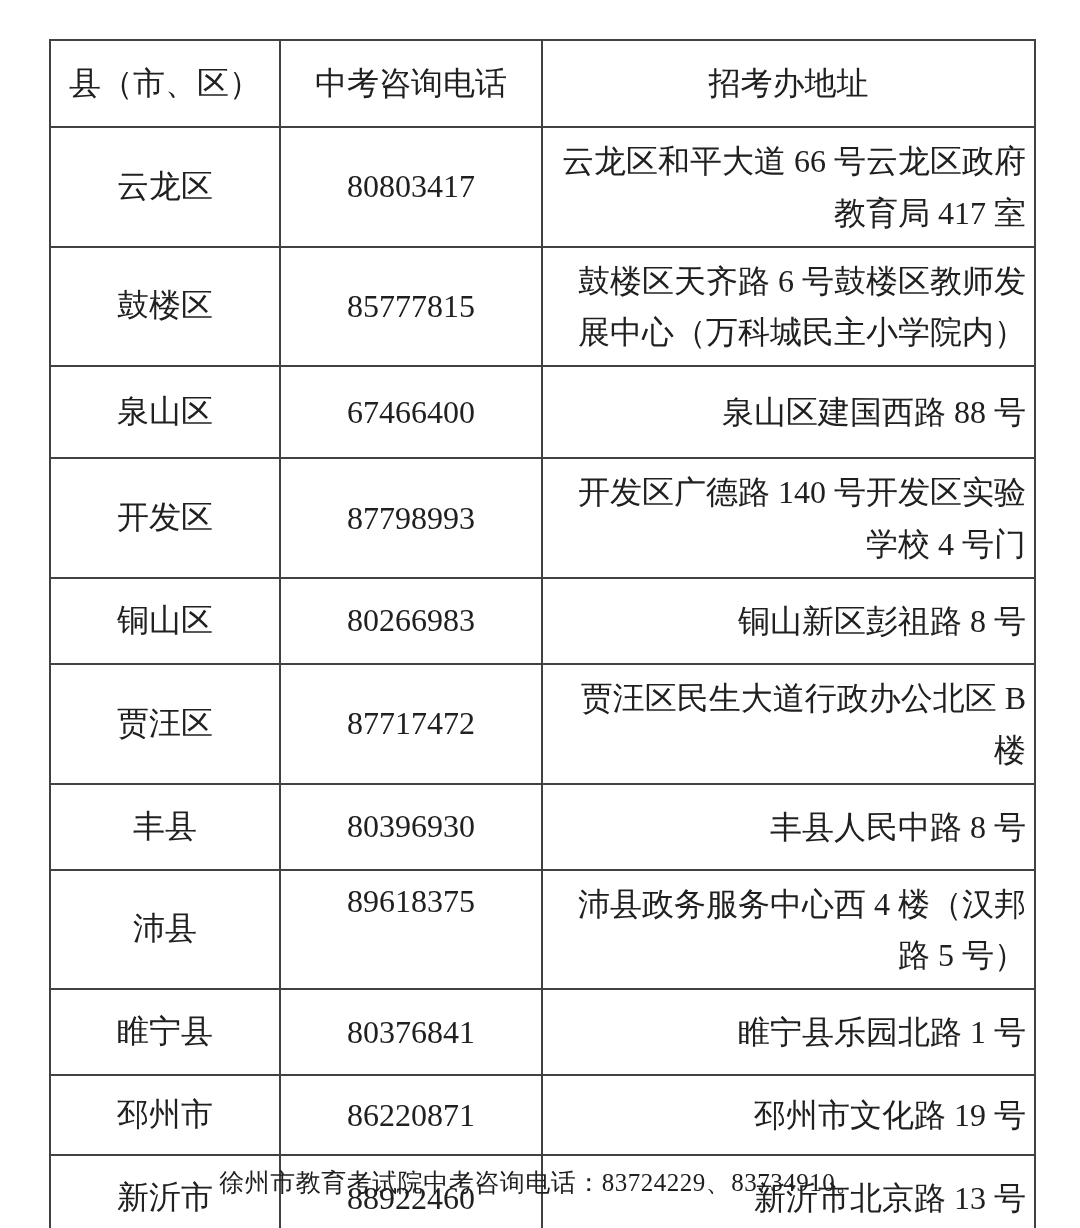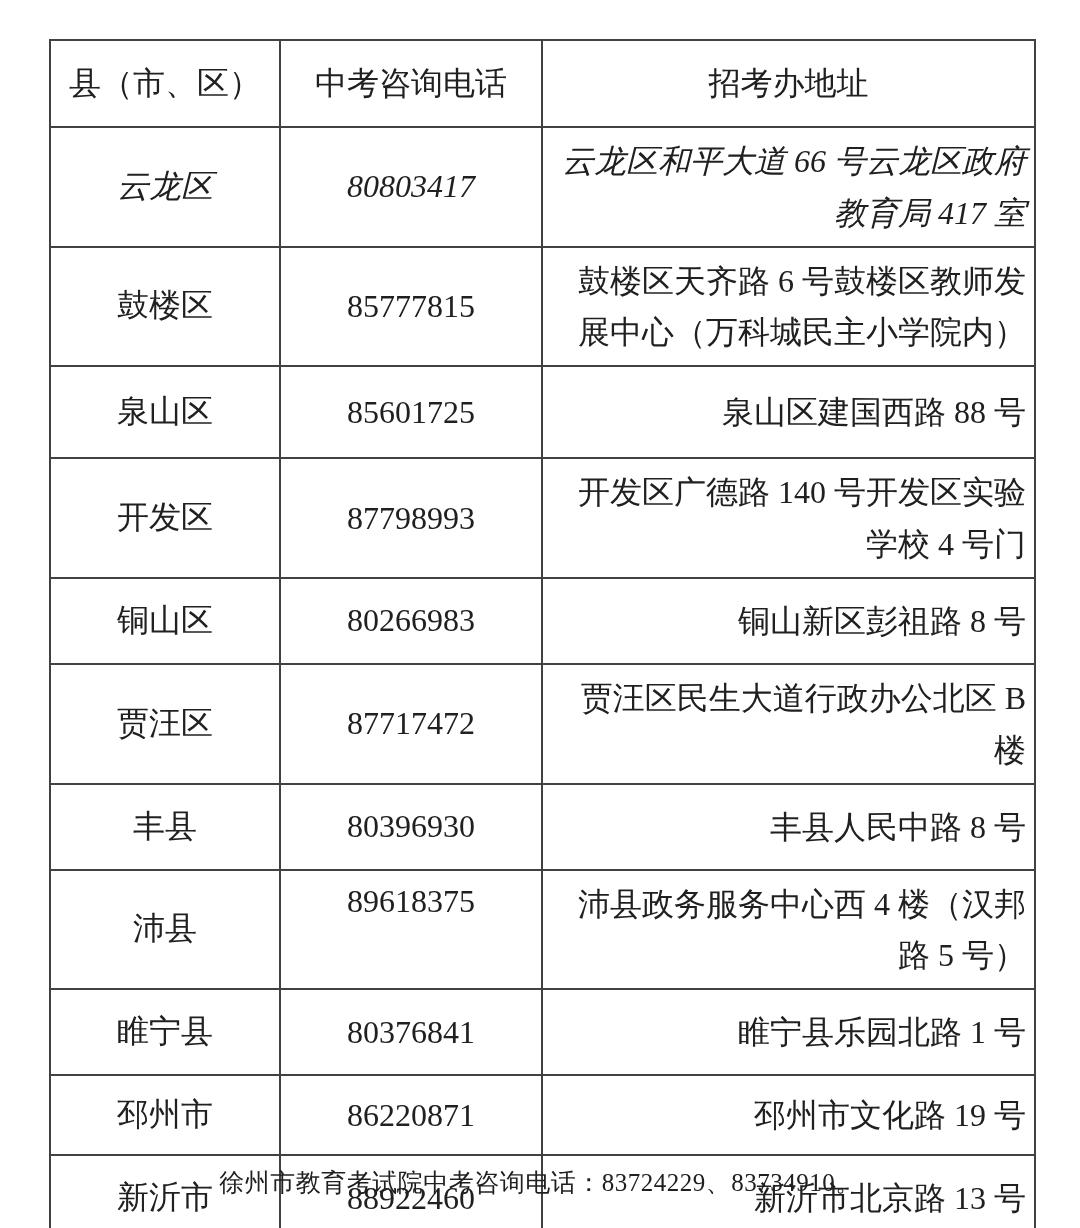--- a/index.html
+++ b/index.html
@@ -79,35 +79,35 @@
       <col class="c-address">
     </colgroup>
     <thead>
       <tr style="height:87px;">
         <th class="h-cell">县（市、区）</th>
         <th class="h-cell">中考咨询电话</th>
         <th class="h-cell">招考办地址</th>
       </tr>
     </thead>
     <tbody id="table-body">
-        <tr style="height: 112px; font-style: italic;">
+        <tr style="height: 112px;">
           <td class="district-cell">云龙区</td>
           <td class="phone-cell">80803417</td>
           <td class="address-cell">云龙区和平大道 66 号云龙区政府
 教育局 417 室</td>
         </tr>
         <tr style="height: 100px; border-radius: 24px;">
           <td class="district-cell">鼓楼区</td>
           <td class="phone-cell">85777815</td>
           <td class="address-cell">鼓楼区天齐路 6 号鼓楼区教师发
 展中心（万科城民主小学院内）</td>
         </tr>
         <tr style="height: 92px;">
           <td class="district-cell">泉山区</td>
-          <td class="phone-cell">85601725</td>
+          <td class="phone-cell">67466400</td>
           <td class="address-cell">泉山区建国西路 88 号</td>
         </tr>
         <tr style="height: 94px;">
           <td class="district-cell">开发区</td>
           <td class="phone-cell">87798993</td>
           <td class="address-cell">开发区广德路 140 号开发区实验
 学校 4 号门</td>
         </tr>
         <tr style="height: 86px;">
           <td class="district-cell">铜山区</td>

